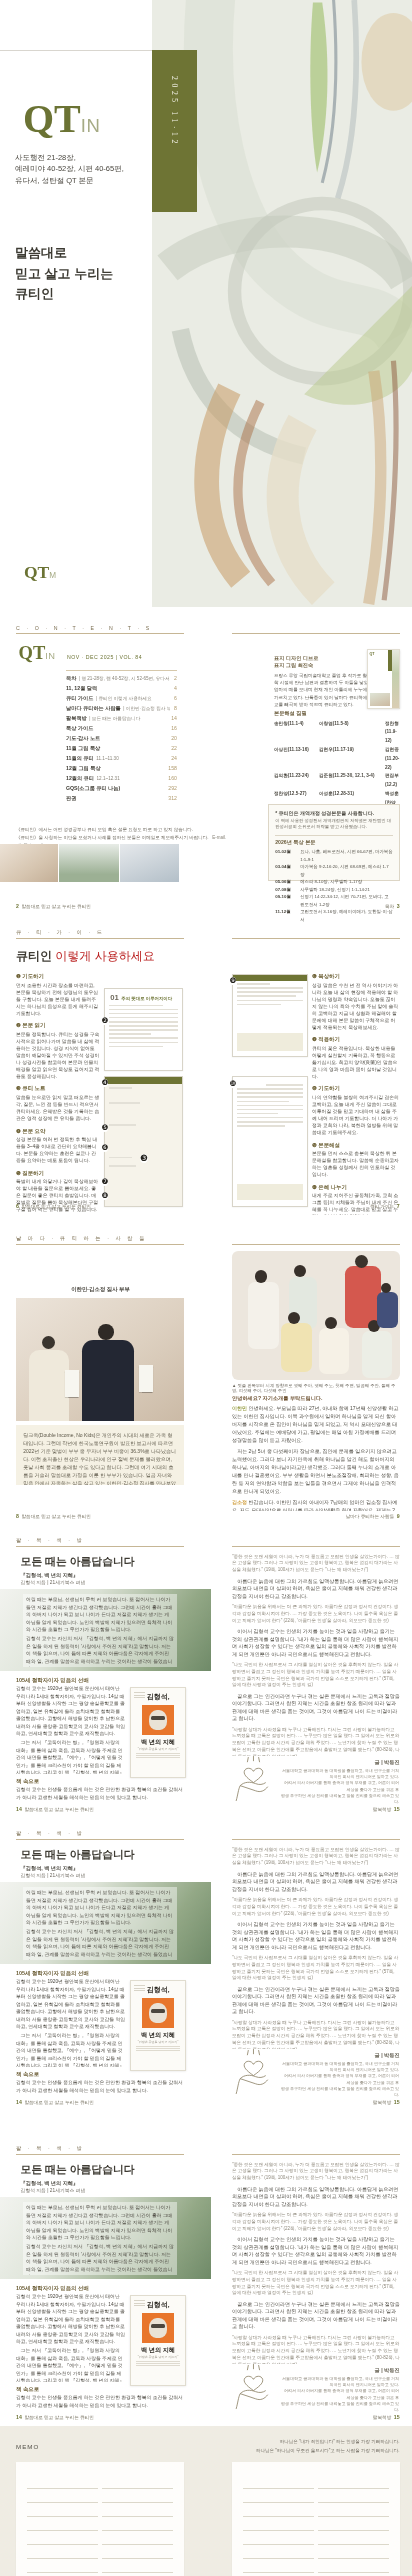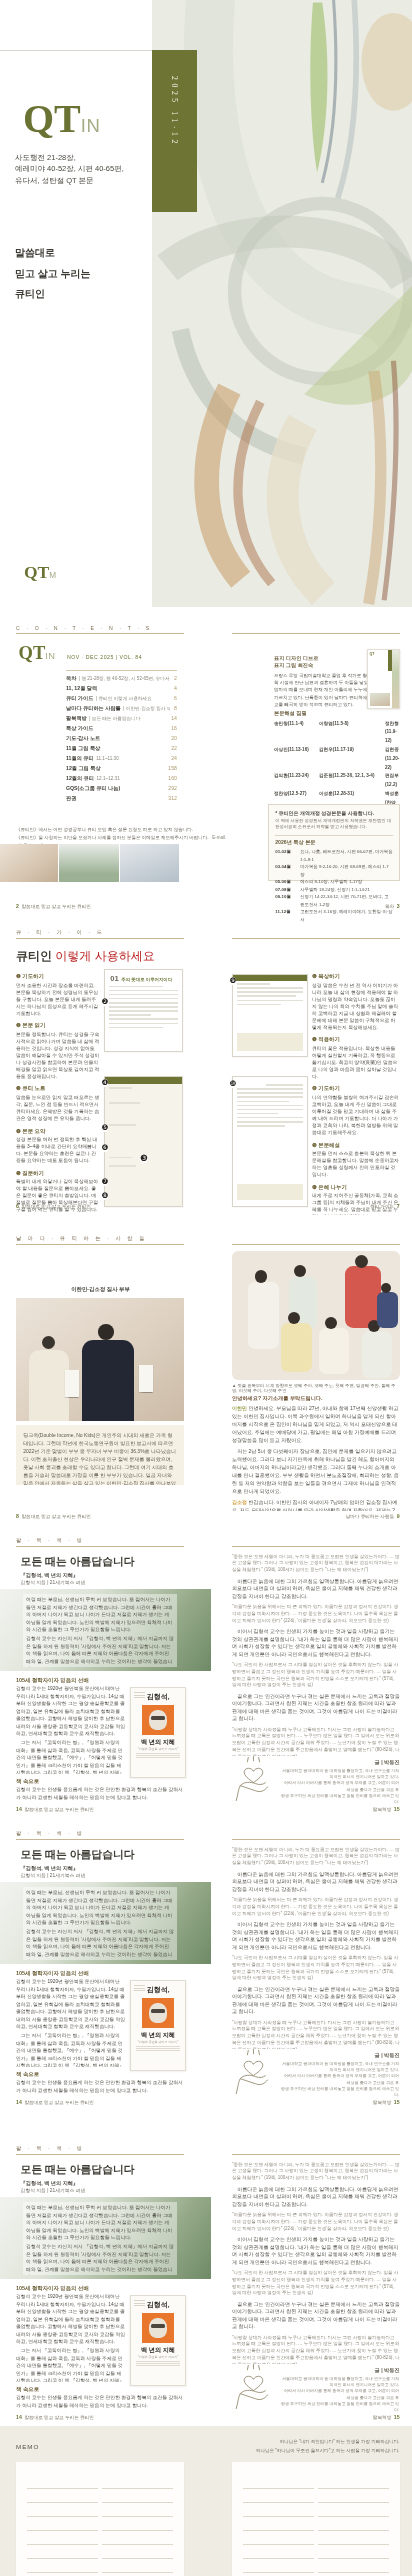--- a/index.html
+++ b/index.html
@@ -16,21 +16,21 @@
   .foot.r{text-align:right;}
   .foot.r b{margin:0 0 0 2.6px;}
   
   .logo{color:#6b7334;font-family:"Liberation Serif",serif;font-weight:bold;line-height:1;white-space:nowrap;text-align:right;}
   .logo .q{display:inline-block;}
   .logo .in{font-family:"Liberation Sans",sans-serif;font-weight:normal;color:#a6ab85;letter-spacing:0.5px;}
   
   .band{position:absolute;background:#6e7434;}
   .vdate{writing-mode:vertical-rl;color:#f3f2e8;font-family:"Liberation Serif",serif;letter-spacing:3.6px;font-size:7.7px;}
   .cov-small{font-size:7.5px;color:#4a473f;line-height:11.3px;}
-  .cov-tag{font-size:10px;color:#3d3b33;font-weight:bold;line-height:20.6px;}
+  .cov-tag{font-size:13px;color:#3d3b33;font-weight:bold;line-height:20.6px;}
   
   .toc-row{display:flex;align-items:baseline;font-size:5.2px;height:10px;}
   .toc-row .t{font-weight:bold;color:#3f3c34;white-space:nowrap;}
   .toc-row .s{color:#8a857a;margin-left:2.6px;font-size:4.6px;white-space:nowrap;overflow:hidden;flex:1;}
   .toc-row .p{color:#b09a6d;margin-left:4.1px;}
   .blk-title{font-weight:bold;color:#6b5d3d;font-size:5.2px;}
   .names{display:grid;grid-template-columns:45px 66px 1fr;font-size:4.6px;color:#55524a;line-height:8.8px;}
   .names span{font-weight:bold;color:#4a473f;}
   .divider{height:0.5px;background:#ddd6c6;margin:4.1px 0;}
   .planrow{display:flex;font-size:4.4px;color:#55524a;line-height:7.5px;}
@@ -325,21 +325,21 @@
           <h4>❾ 본문해설</h4>
           <p>본문을 먼저 스스로 충분히 묵상한 뒤 본문해설을 참고합니다. 말씀에 순종하고자 하는 영혼을 성령께서 친히 인도하실 것입니다.</p>
         </div>
 
         <div class="step">
           <h4>❿ 은혜 나누기</h4>
           <p>내게 주로 지어주신 공동체(가족, 교회 소그룹 등)의 지체들과 주님이 내게 주신 은혜를 꼭 나누세요. 말씀대로 믿고 살고 누리는 축복이 임할 것입니다.</p>
         </div>
       </div>
 
-    <div class="thumb" style="left:104px;top:44px;width:77px;height:81px;">
+    <div class="thumb" style="left:104px;top:63px;width:77px;height:81px;">
       <div style="padding:4.1px 4.1px 0 5.2px;display:flex;align-items:baseline;gap:2.6px;">
         <span style="font-size:7.7px;color:#6f6a5c;font-weight:bold;">01</span>
         <span style="font-size:4.4px;color:#6d7435;font-weight:bold;">주의 뜻대로 이루어지이다</span>
       </div>
       <div class="tline" style="width:70%;"></div>
       <div class="tline"></div>
         <div class="tline"></div>
         <div class="tline"></div>
         <div class="tline"></div>
         <div class="tline"></div>

